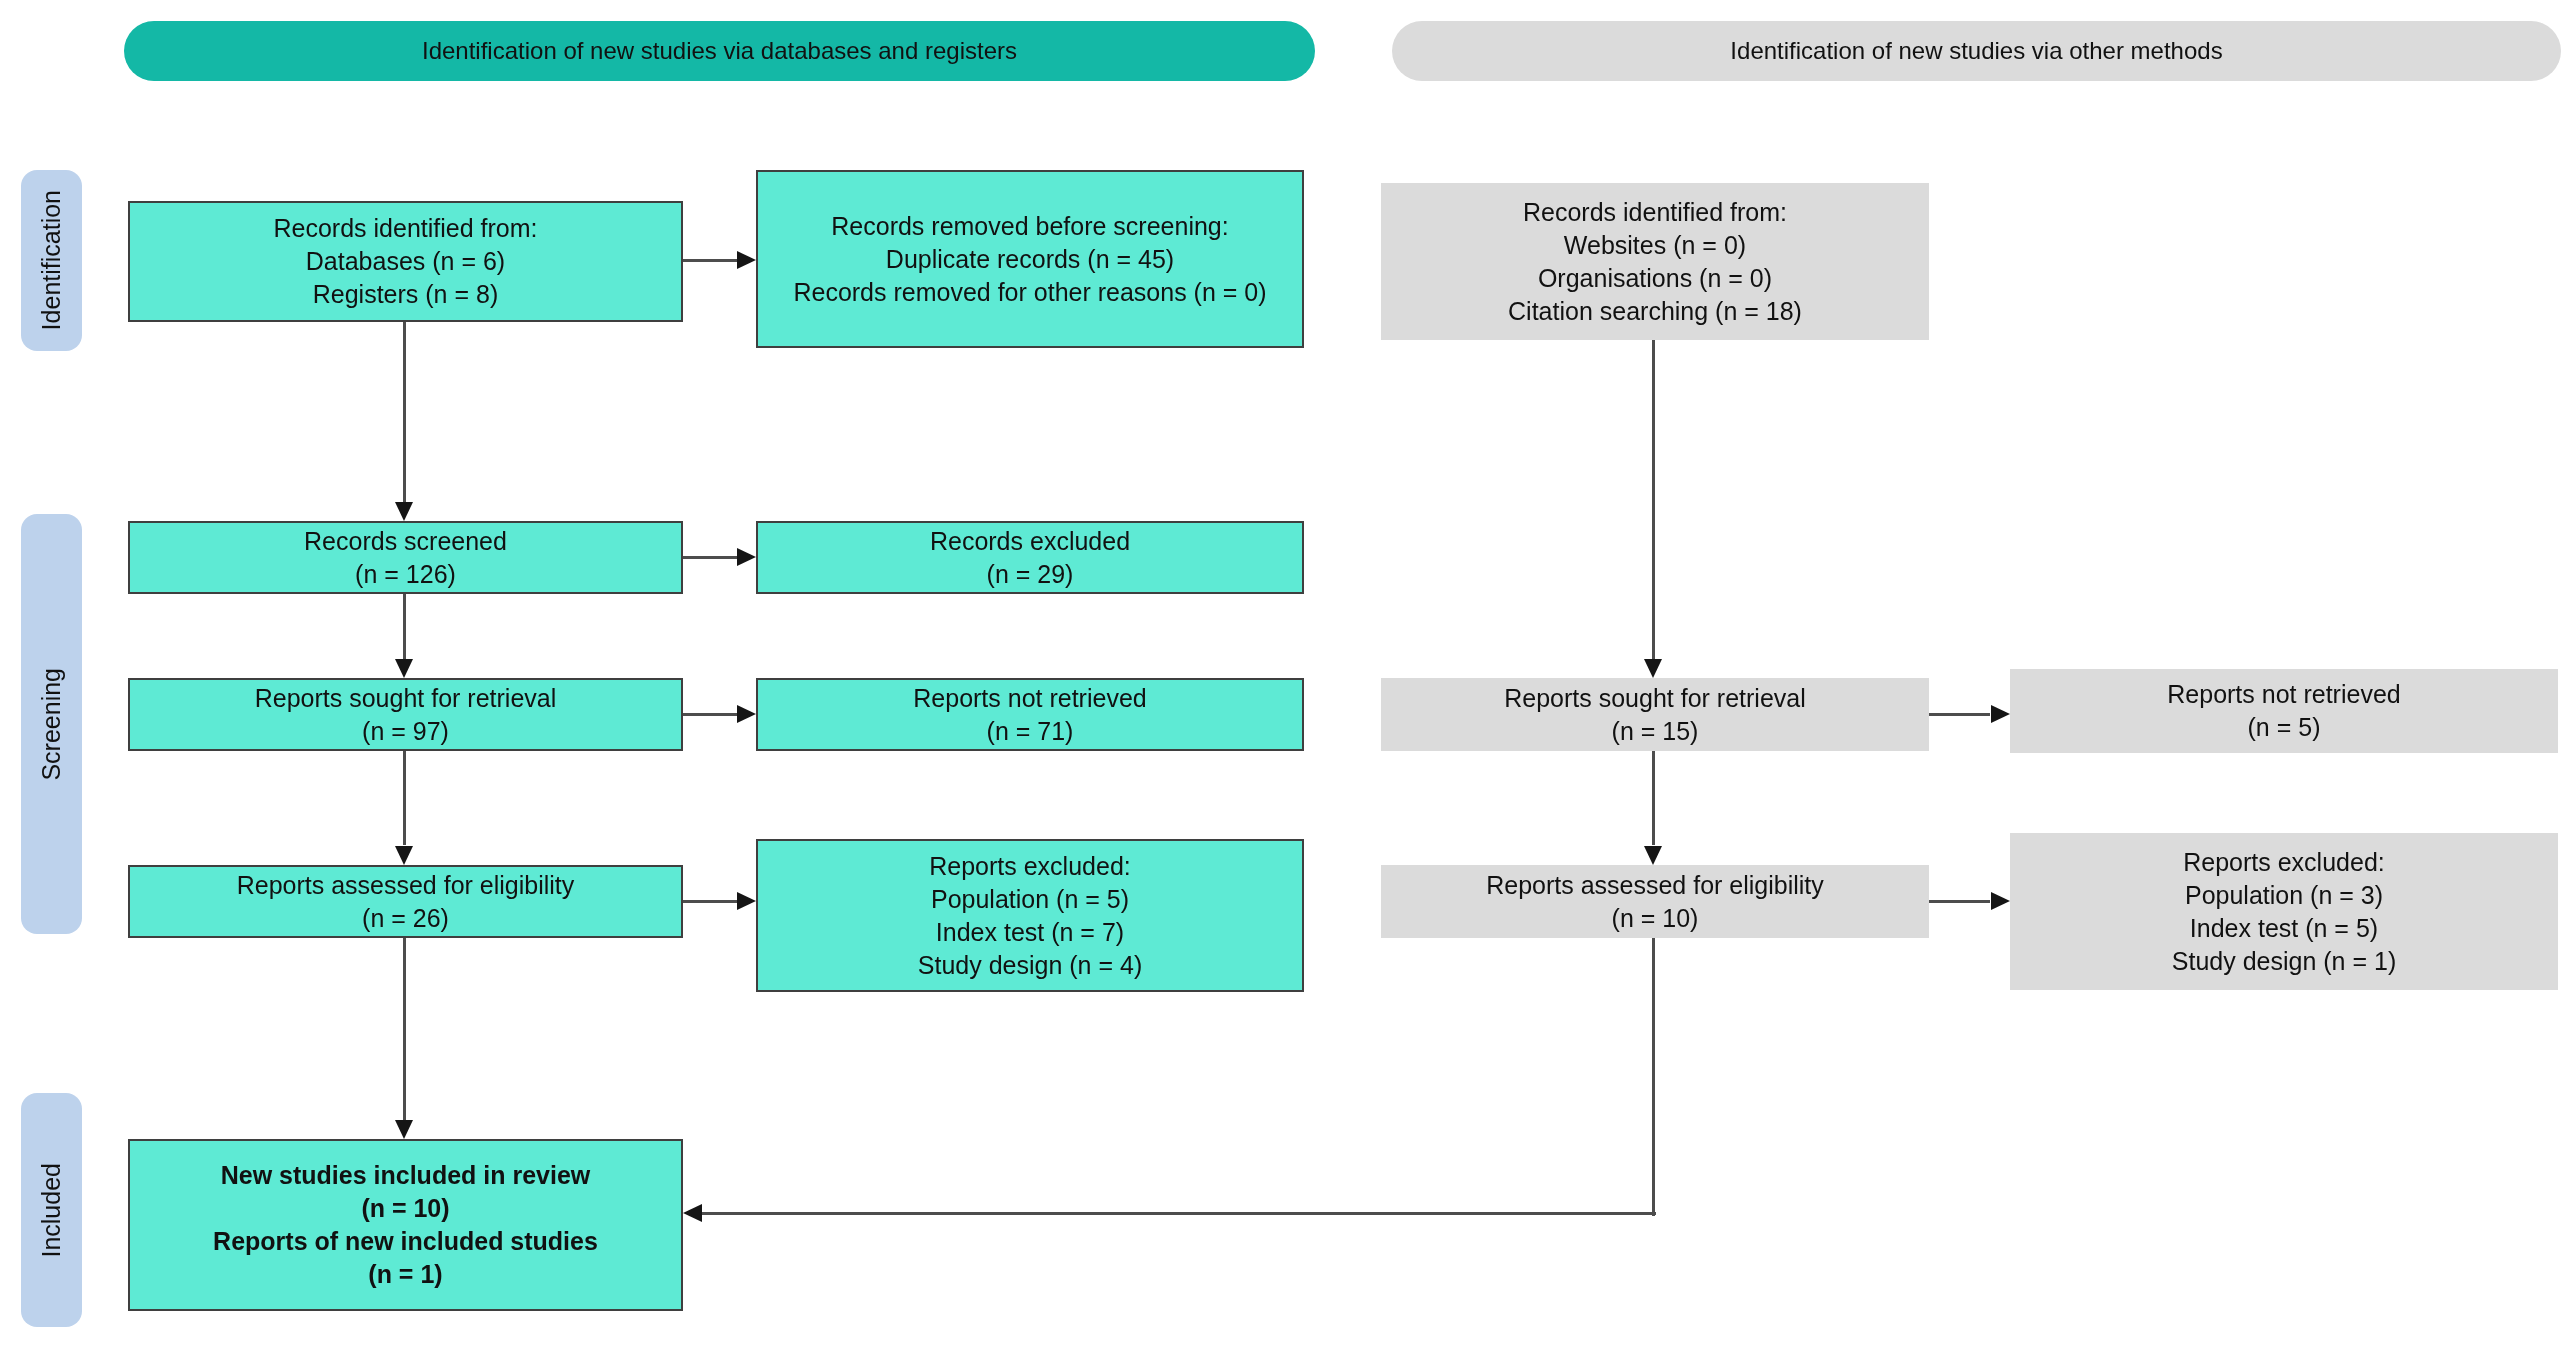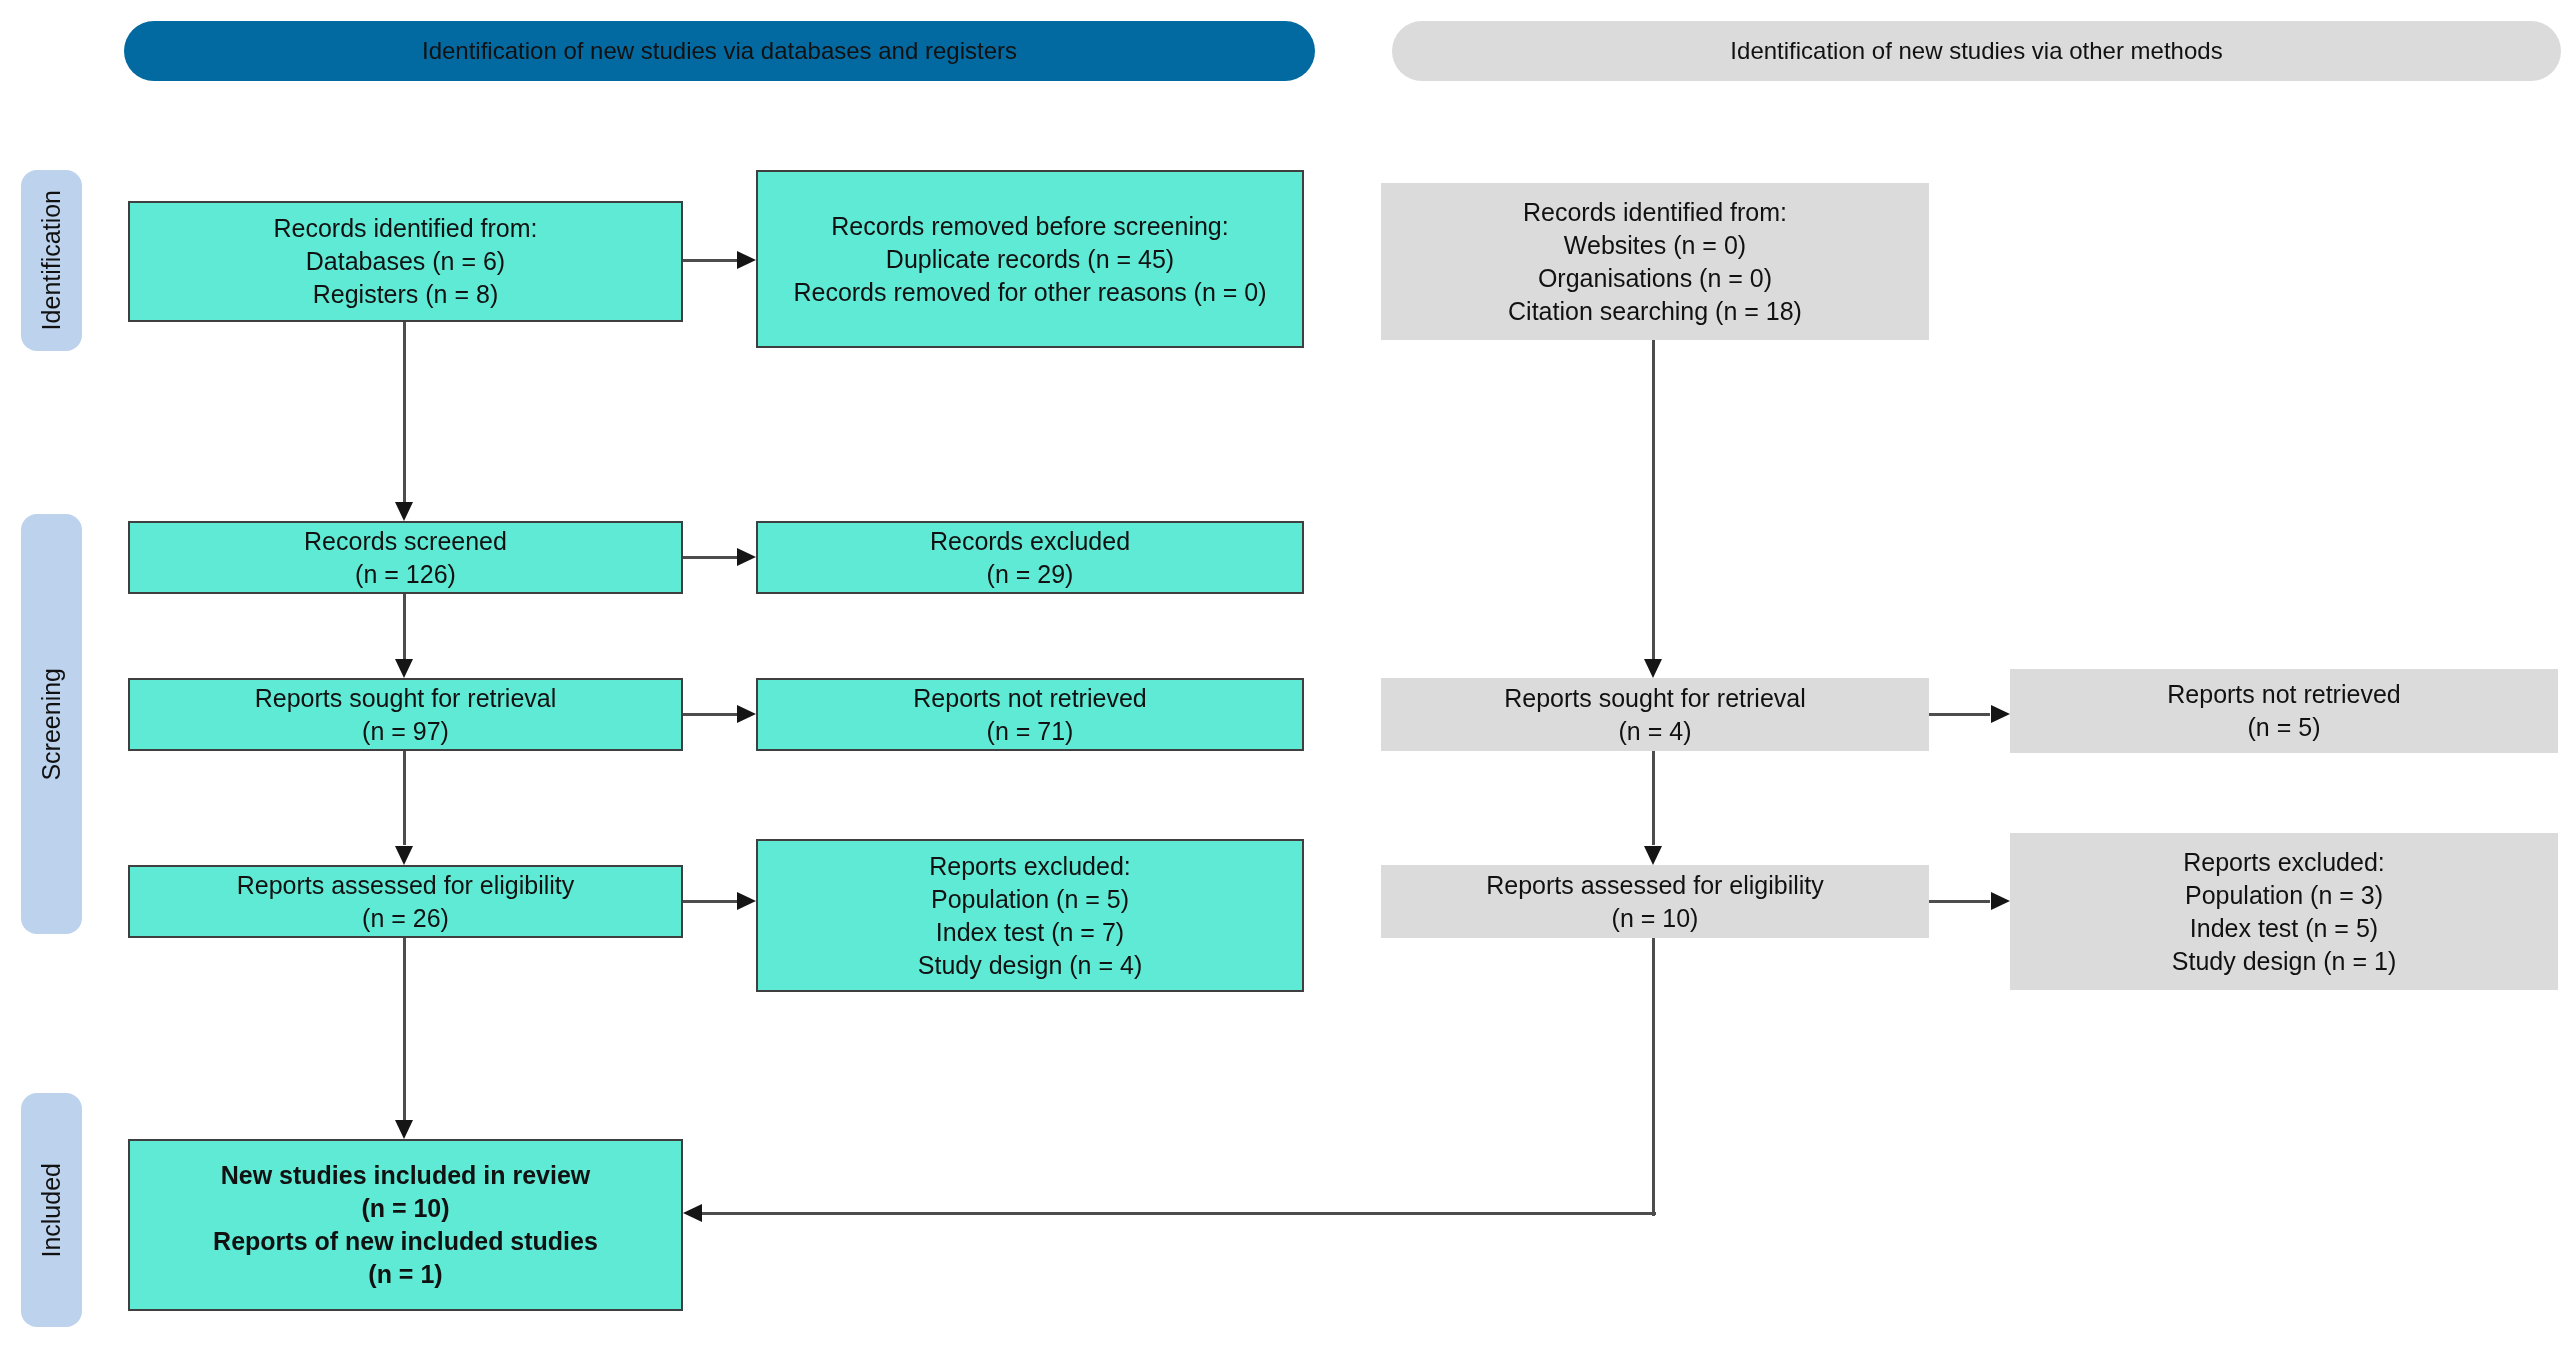--- a/index.html
+++ b/index.html
@@ -14,21 +14,21 @@
   }
   .header {
     position: absolute;
     height: 60px;
     border-radius: 30px;
     display: flex;
     align-items: center;
     justify-content: center;
     font-size: 24px;
   }
-  .header-orange { left: 124px; top: 20.5px; width: 1191px; background: #0369a1; }
+  .header-orange { left: 124px; top: 20.5px; width: 1191px; background: #14b8a6; }
   .header-gray   { left: 1392px; top: 20.5px; width: 1169px; background: #DBDBDB; }
   .pill {
     position: absolute;
     left: 20.5px;
     width: 61px;
     background: #BDD2EC;
     border-radius: 16px;
     display: flex;
     align-items: center;
     justify-content: center;
@@ -133,21 +133,21 @@
   <div class="box white col-l" style="top:678px; height:73px;">
     <div>Reports sought for retrieval</div>
     <div>(n = 97)</div>
   </div>
   <div class="box white col-m" style="top:678px; height:73px;">
     <div>Reports not retrieved</div>
     <div>(n = 71)</div>
   </div>
   <div class="box gray col-g" style="top:678px; height:73px;">
     <div>Reports sought for retrieval</div>
-    <div>(n = 4)</div>
+    <div>(n = 15)</div>
   </div>
   <div class="box gray col-f" style="top:669px; height:84px;">
     <div>Reports not retrieved</div>
     <div>(n = 5)</div>
   </div>
 
   <div class="box white col-l" style="top:865px; height:73px;">
     <div>Reports assessed for eligibility</div>
     <div>(n = 26)</div>
   </div>

